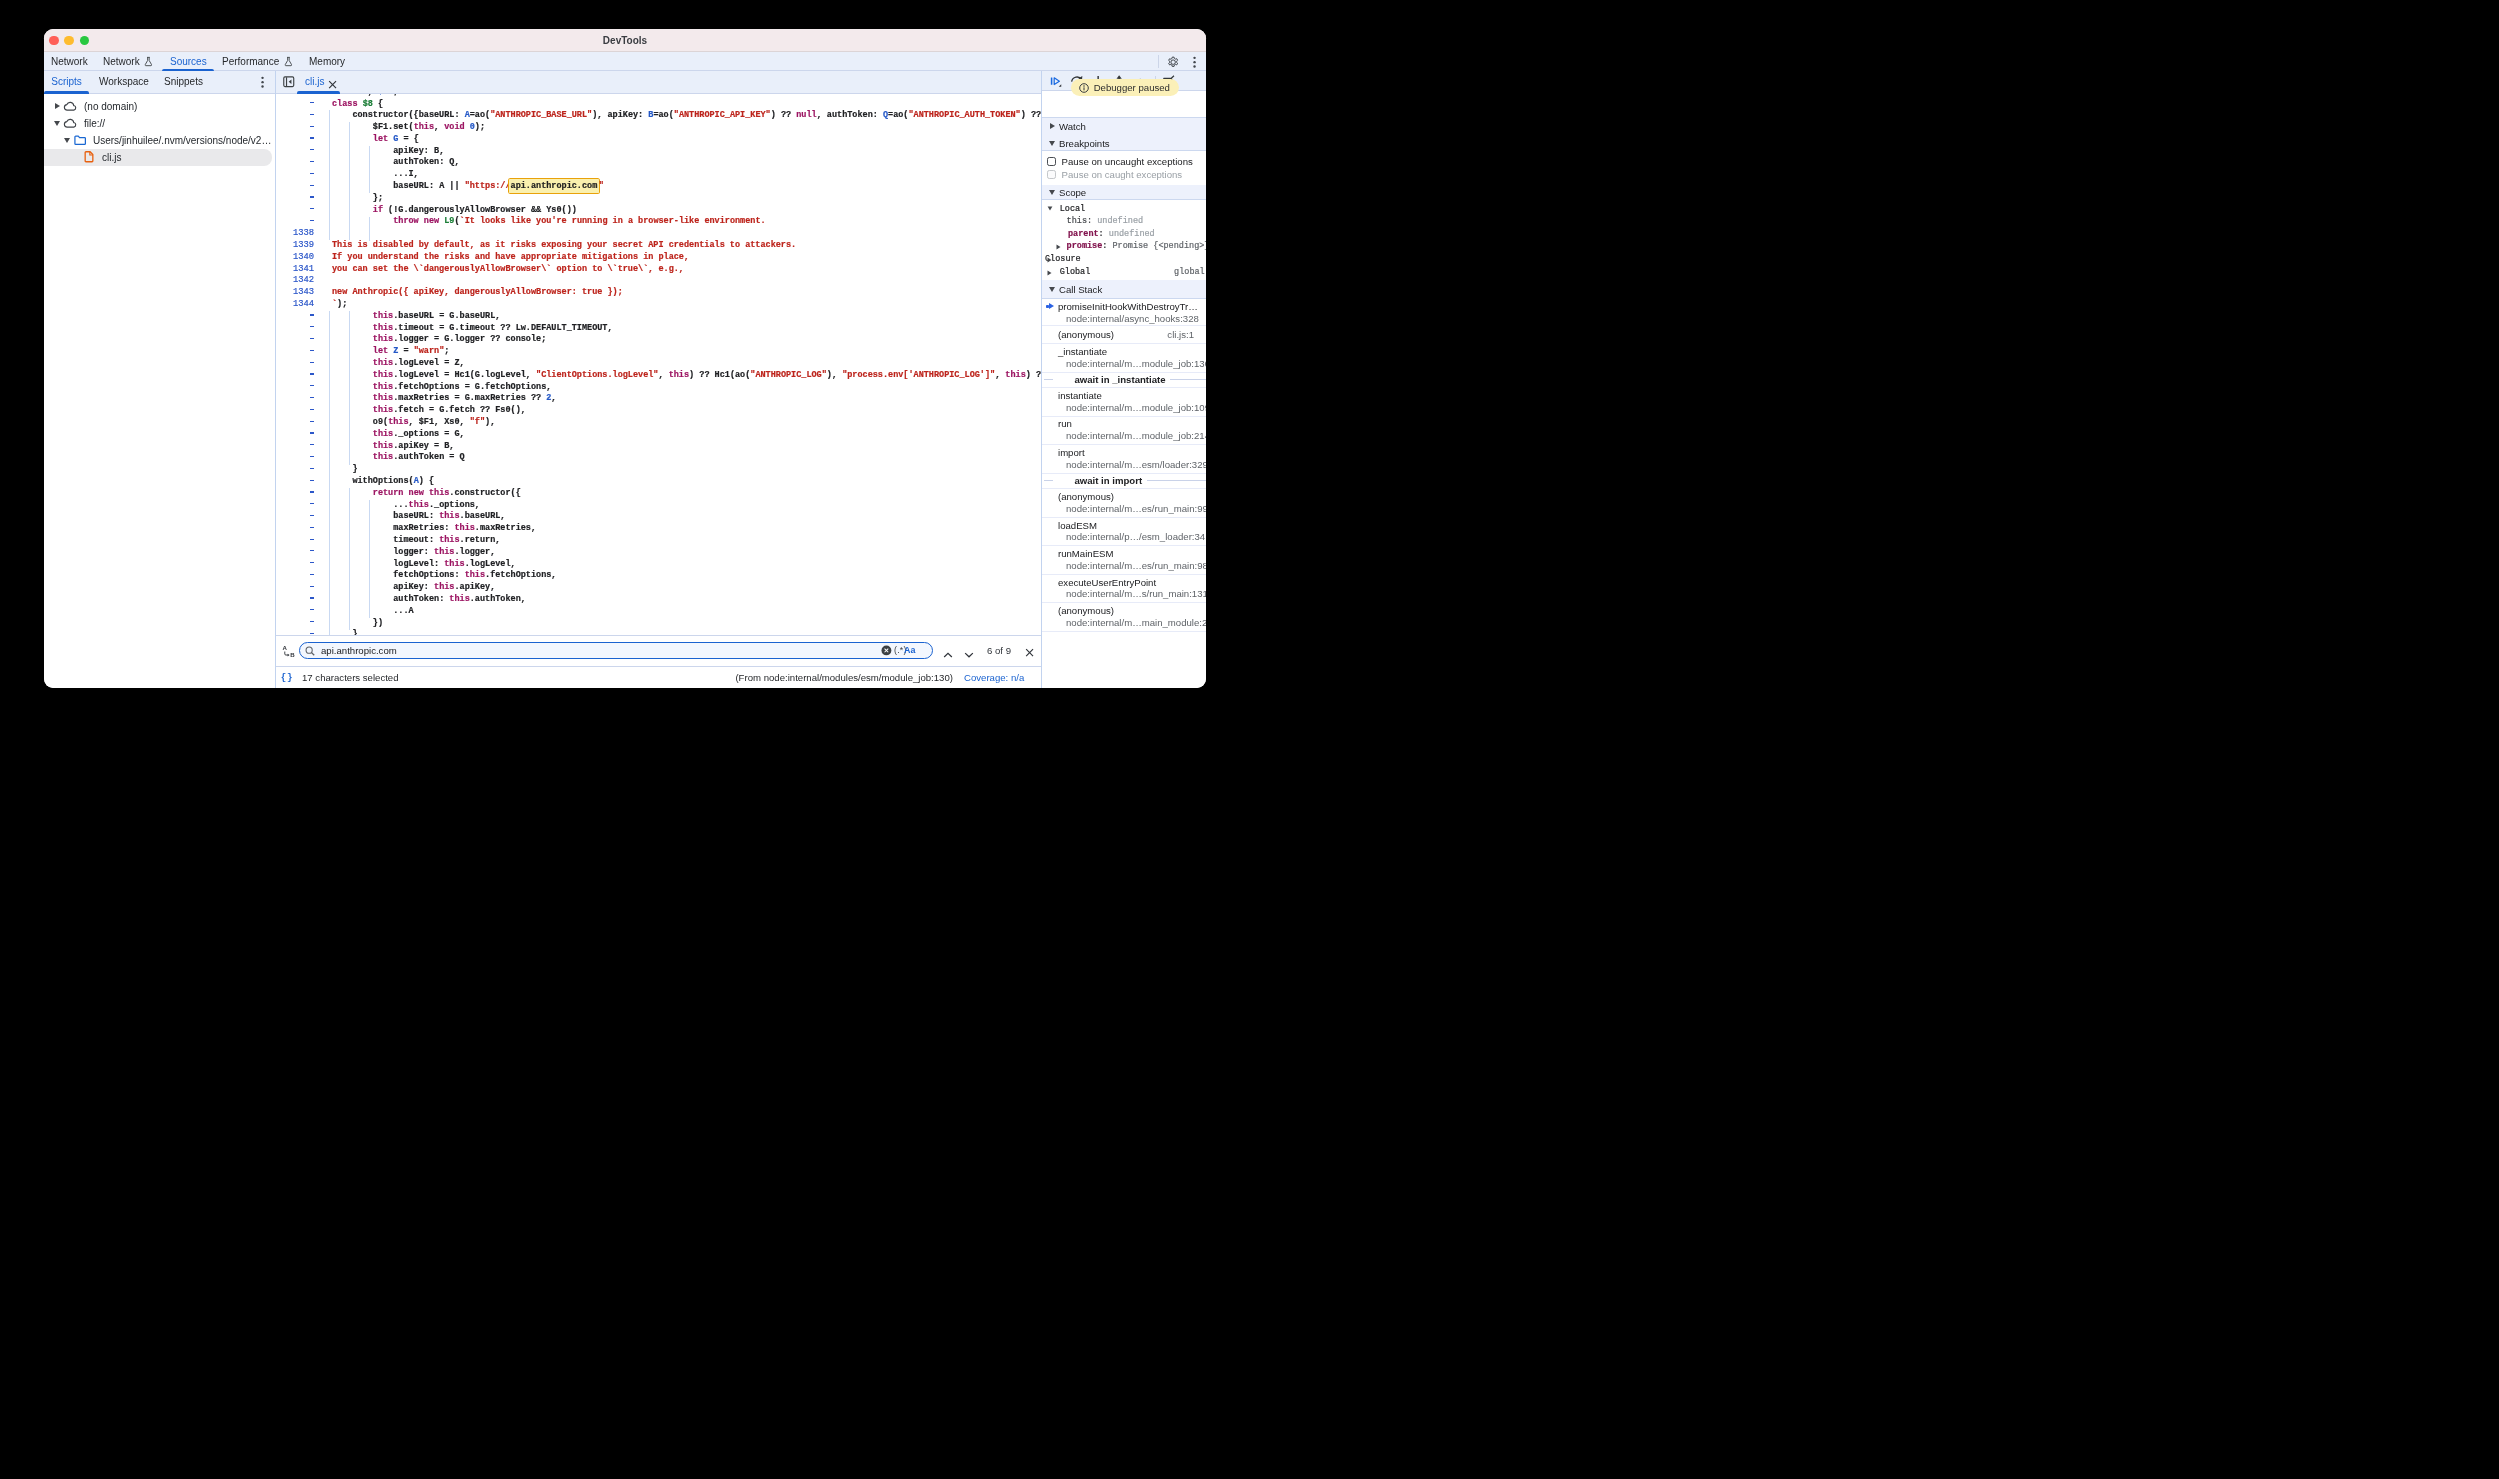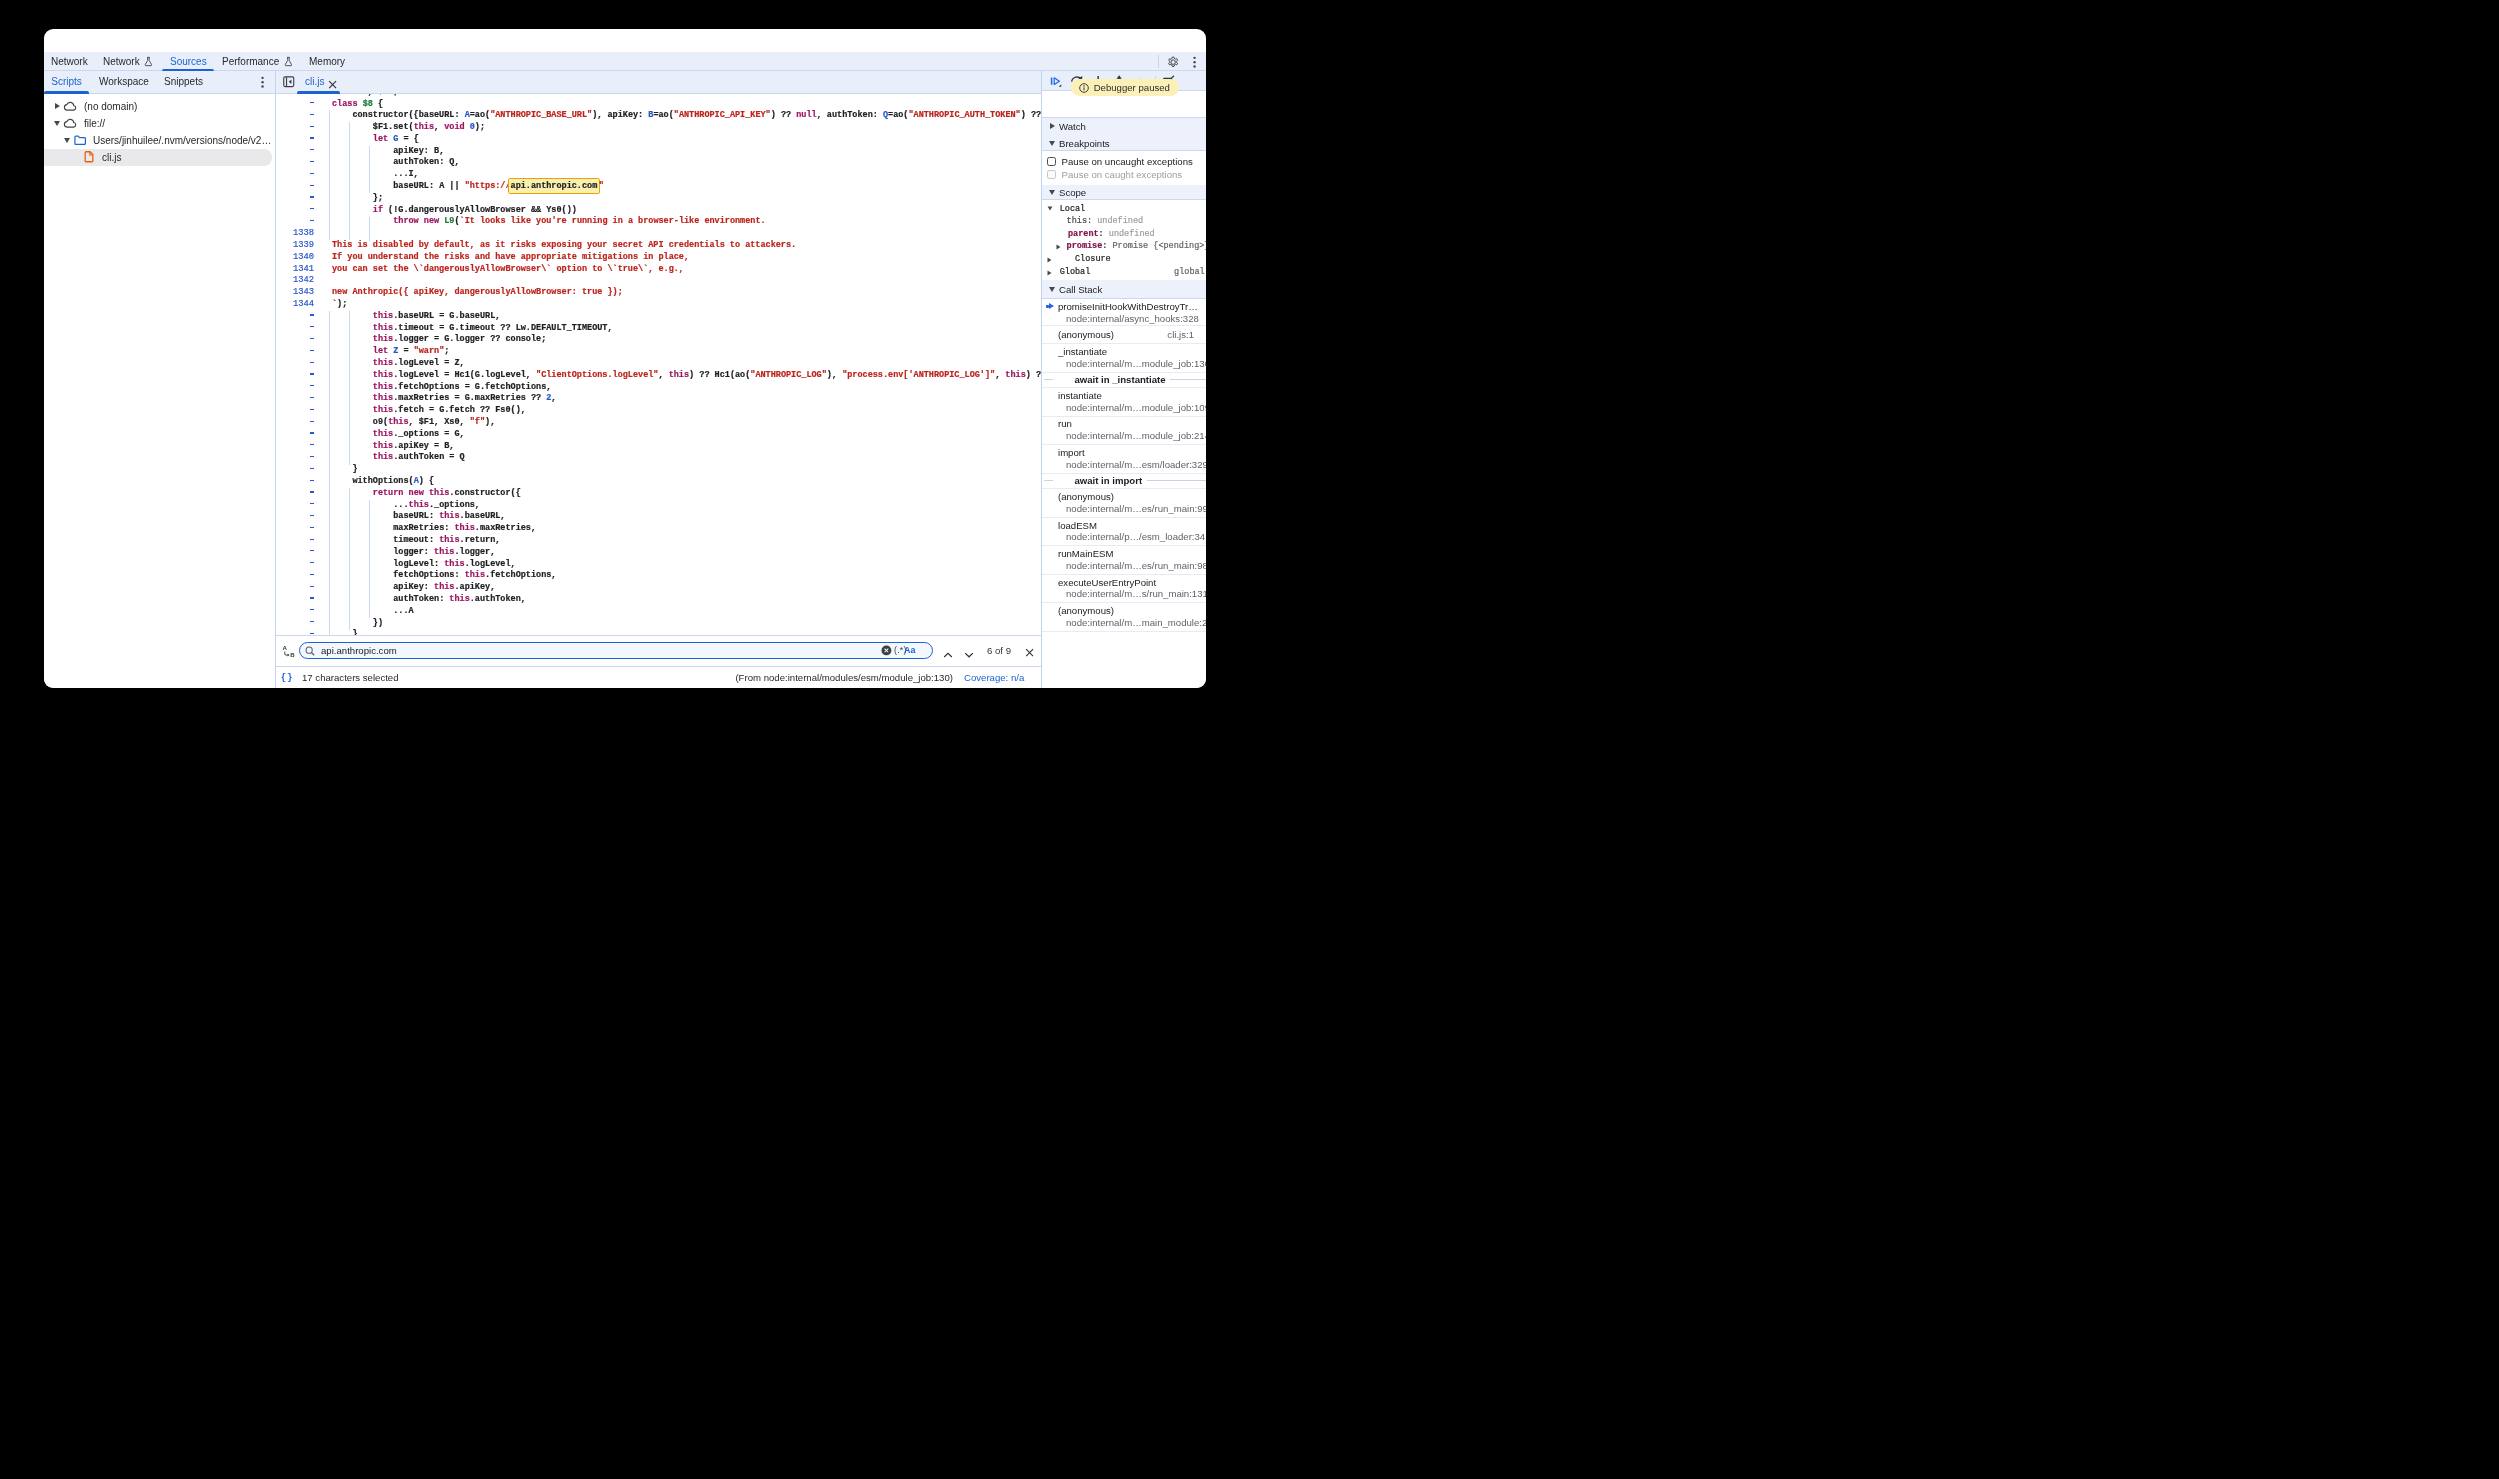--- a/index.html
+++ b/index.html
@@ -73,20 +73,26 @@
 .atxt { font-size:9.6px; font-weight:bold; color:#202124; margin-left:17px; padding-right:4.6px; white-space:nowrap; }
 .aline { height:0.8px; background:#c9d2e8; }
 .aline.l { width:8.5px; margin-left:2.3px; margin-right:4.6px; }
 .aline.r { flex:1; }
 .arrow { position:absolute; left:3.5px; top:3.8px; width:8.5px; height:7.7px; }
 .arrow::before { content:''; position:absolute; left:0; top:2.2px; width:3.8px; height:3.4px; background:#2b62e3; border-radius:0.8px; }
 .arrow::after { content:''; position:absolute; left:3.1px; top:0; width:0; height:0; border-left:5px solid #2b62e3; border-top:3.8px solid transparent; border-bottom:3.8px solid transparent; }
 </style></head><body>
 <div class="win">
 
+  <div class="titlebar">
+    <div class="dot" style="left:5.4px;background:#ff5f57"></div>
+    <div class="dot" style="left:20.4px;background:#febc2e"></div>
+    <div class="dot" style="left:36px;background:#28c840"></div>
+    <div class="title">DevTools</div>
+  </div>
 
   <div class="toolbar">
     <span class="ttab" style="left:7px">Network</span>
     <span class="ttab" style="left:59px">Network<svg class="flask" width="10.8" height="10.8" viewBox="0 0 14 14">
           <path d="M5.2 1.8h3.6 M6 1.8v4l-3.1 5.4a0.9 0.9 0 0 0 0.78 1.35h6.64a0.9 0.9 0 0 0 0.78-1.35L8 5.8v-4" fill="none" stroke="#3c4043" stroke-width="1.15"></path>
         </svg></span>
     <span class="ttab sel" style="left:126px">Sources</span>
     <span class="ttab" style="left:178px">Performance<svg class="flask" width="10.8" height="10.8" viewBox="0 0 14 14">
           <path d="M5.2 1.8h3.6 M6 1.8v4l-3.1 5.4a0.9 0.9 0 0 0 0.78 1.35h6.64a0.9 0.9 0 0 0 0.78-1.35L8 5.8v-4" fill="none" stroke="#3c4043" stroke-width="1.15"></path>
         </svg></span>
@@ -356,21 +362,21 @@
         <span class="cbl dis" style="top:15.7px;height:13px;line-height:13px">Pause on caught exceptions</span>
     </div>
     <div class="sechead" style="top:114px;height:15px">
       <div class="shrow" style="height:15px;line-height:15px"><span class="ticon" style="left:7px;top:4.6px"><span class="trid"></span></span>Scope</div>
     </div>
     <div class="abs mono" style="top:129px;left:0;width:100%;color:#202124">
       <div class="scoperow" style="top:2.7px"><span class="ticon" style="left:5.4px;top:3.8px;transform:scale(0.8)"><span class="trid"></span></span><span style="margin-left:17.7px">Local</span></div>
       <div class="scoperow" style="top:15px"><span style="margin-left:24.6px;color:#46494d">this: </span><span class="graymono">undefined</span></div>
       <div class="scoperow" style="top:27.5px"><span style="margin-left:26px" class="kv">parent</span>: <span class="graymono">undefined</span></div>
       <div class="scoperow" style="top:40px"><span class="ticon" style="left:14px;top:3.5px;transform:scale(0.8)"><span class="trir"></span></span><span style="margin-left:24.6px" class="kv">promise</span>: <span class="dgray">Promise {&lt;pending&gt;}</span></div>
-      <div class="scoperow" style="top:53px"><span class="ticon" style="left:5.4px;top:3.5px;transform:scale(0.8)"><span class="trir"></span></span><span style="margin-left:33px">Closure</span></div>
+      <div class="scoperow" style="top:53px"><span class="ticon" style="left:5.4px;top:3.5px;transform:scale(0.8)"><span class="trir"></span></span><span style="margin-left:3px">Closure</span></div>
       <div class="scoperow" style="top:66px"><span class="ticon" style="left:5.4px;top:3.5px;transform:scale(0.8)"><span class="trir"></span></span><span style="margin-left:17.7px">Global</span><span style="position:absolute;right:2.3px" class="dgray">global</span></div>
     </div>
     <div class="sechead" style="top:209px;height:19px">
       <div class="shrow" style="height:19px;line-height:19px"><span class="ticon" style="left:7px;top:7px"><span class="trid"></span></span>Call Stack</div>
     </div>
     <div class="stacklist">
 <div class="frame" style="height:27px">
           <span class="arrow"></span>
           <div class="fname">promiseInitHookWithDestroyTr…</div>
           <div class="floc">node:internal/async_hooks:328</div>

